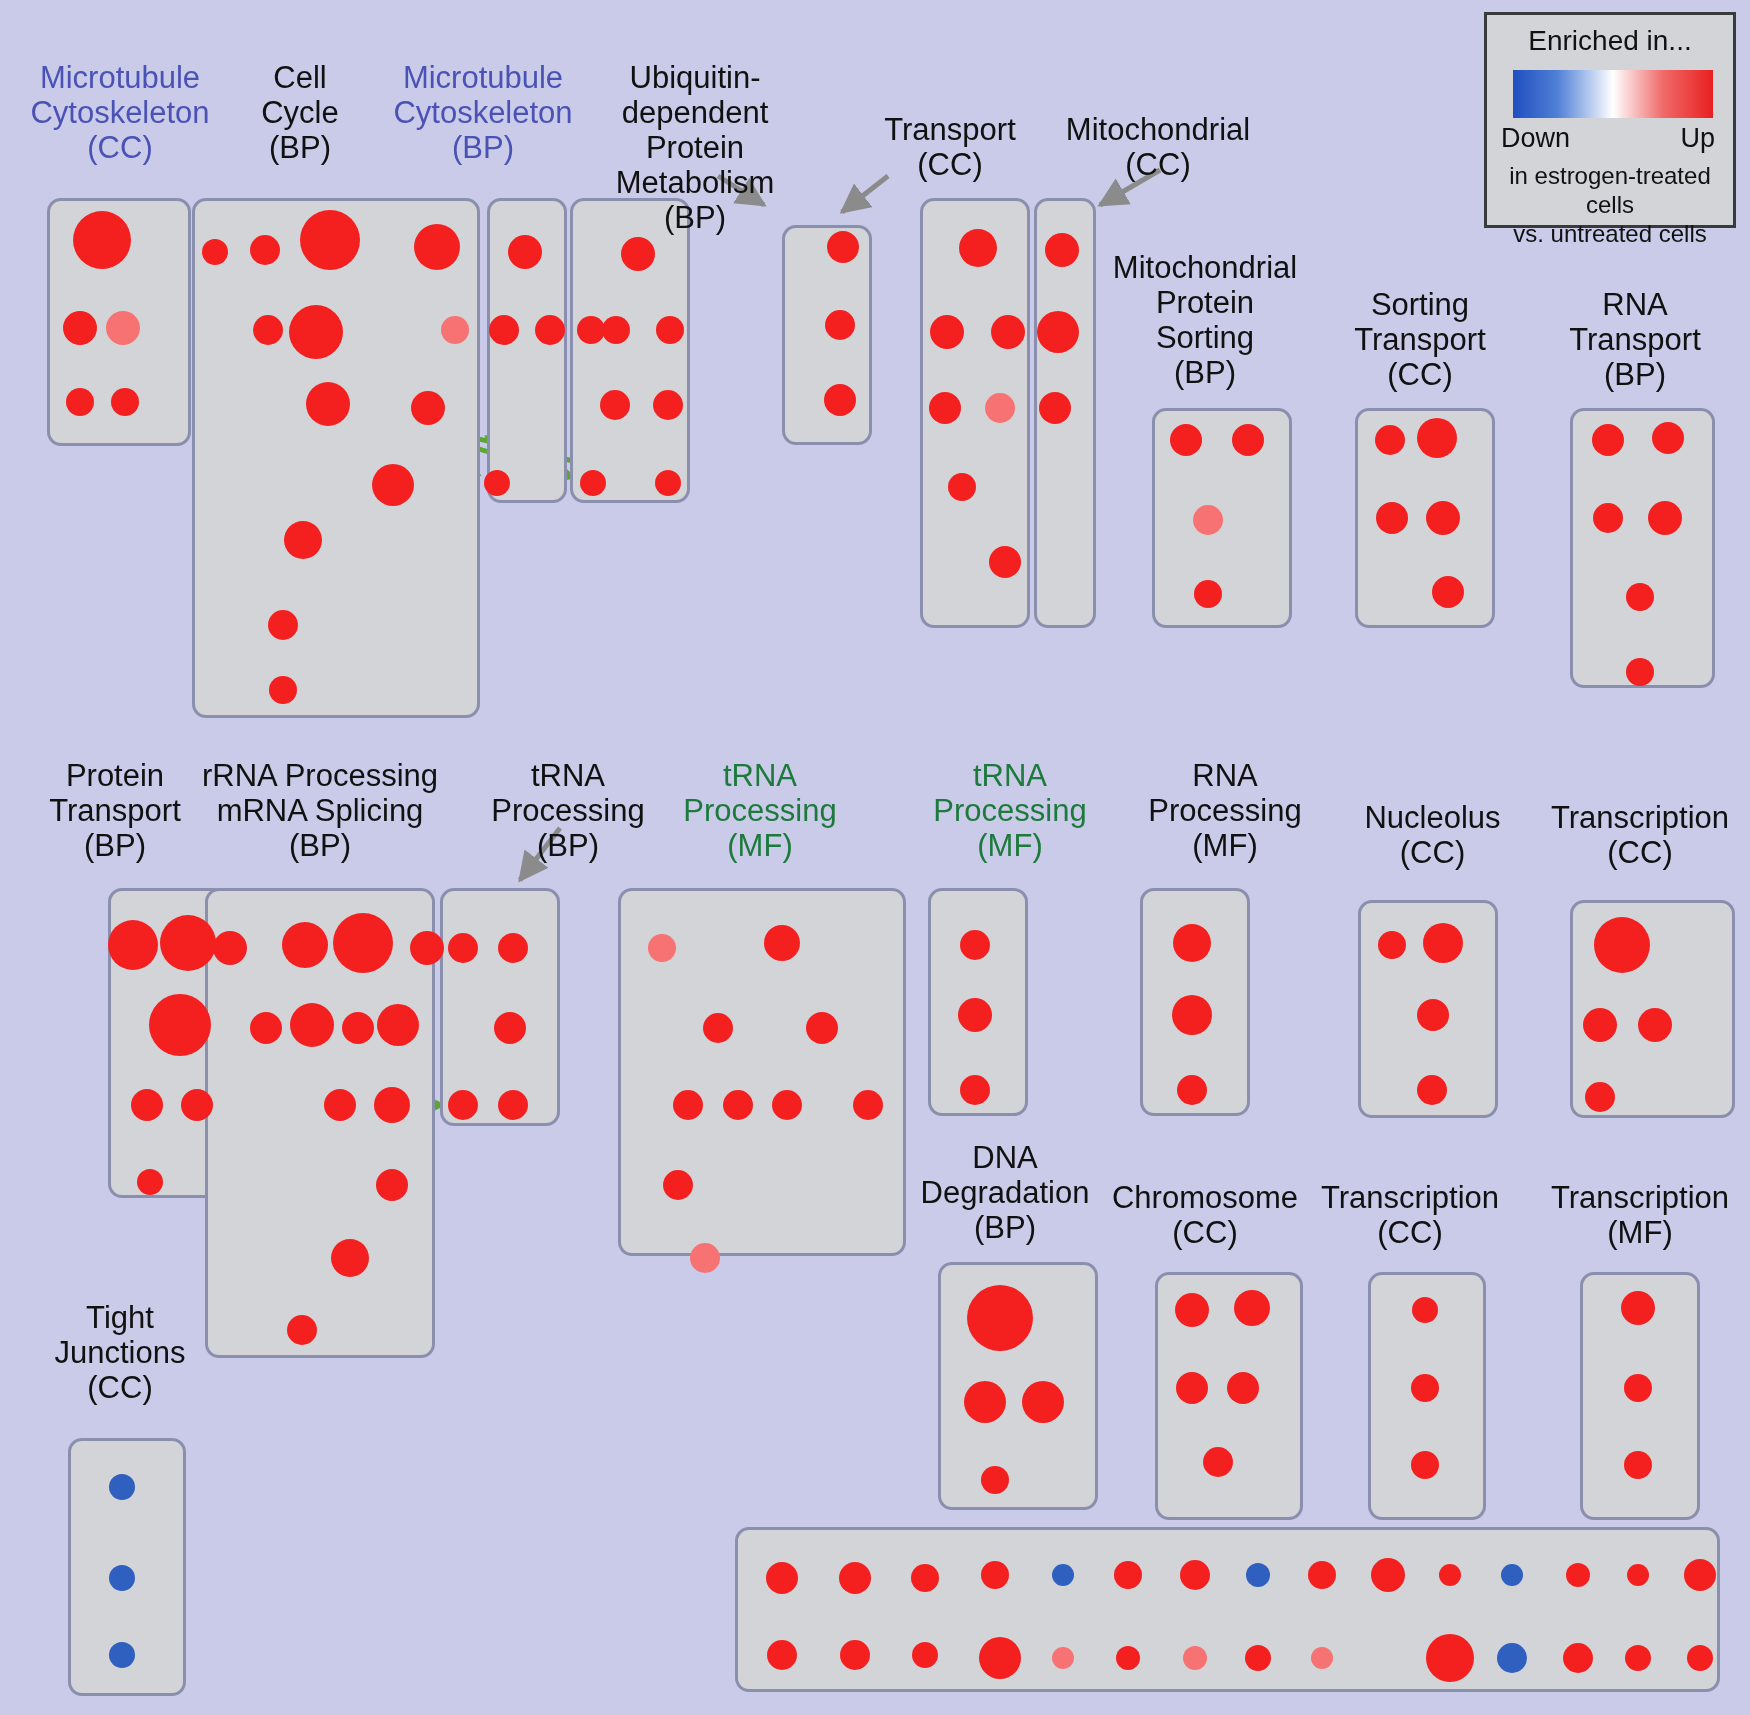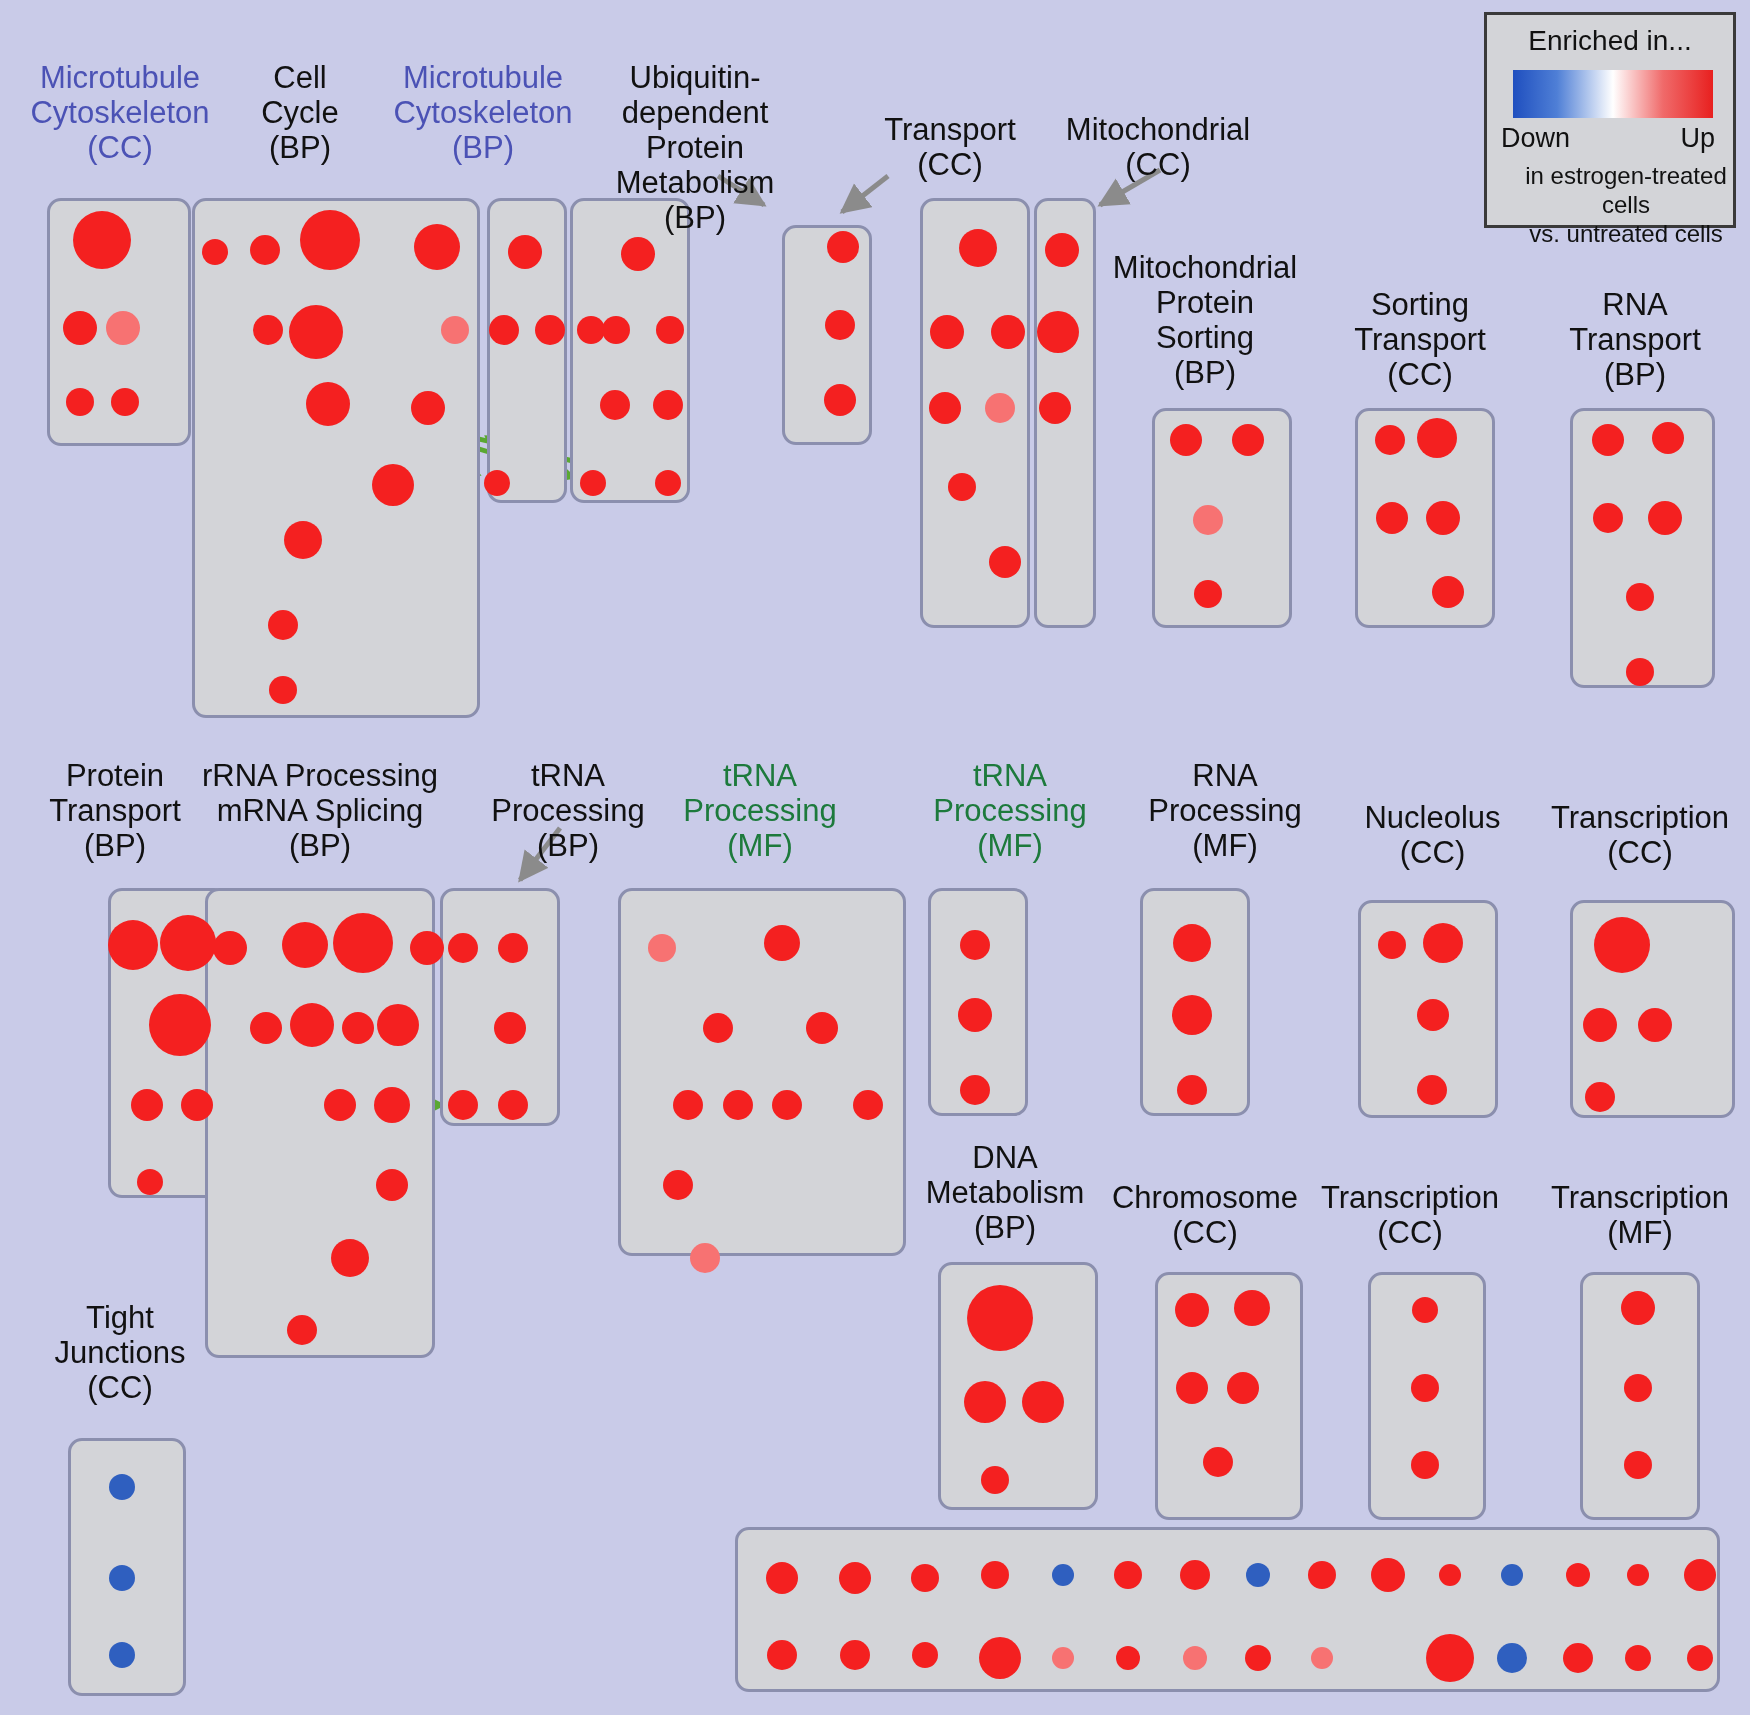--- a/index.html
+++ b/index.html
@@ -47,21 +47,21 @@
     text-align:center;font-size:28px;color:#111;
   }
   #legend .bar{
     position:absolute;left:26px;top:55px;width:200px;height:48px;
     background:linear-gradient(to right,#1f4fbf 0%,#4f7fd6 22%,#ffffff 50%,#f06a6a 75%,#e8201f 100%);
   }
   #legend .down{position:absolute;left:14px;top:108px;font-size:27px;color:#111;}
   #legend .up{position:absolute;right:18px;top:108px;font-size:27px;color:#111;}
   #legend .sub{
     position:absolute;left:0;top:146px;width:100%;
-    text-align:center;font-size:24px;line-height:29px;color:#111;white-space:pre-line;margin-left:16px;
+    text-align:center;font-size:24px;line-height:29px;color:#111;white-space:pre-line;
   }
   #bottomtext{
     position:absolute;left:245px;top:1412px;width:520px;
     font-size:30px;line-height:38px;color:#111;white-space:pre-line;text-align:left;
   }
 </style>
 </head>
 <body>
 
 <div id="canvas">
@@ -426,21 +426,21 @@
 Processing
 (MF)</div>
       <div class="label" style="left: 1130px; top: 758px; width: 190px;">RNA
 Processing
 (MF)</div>
       <div class="label" style="left: 1340px; top: 800px; width: 185px;">Nucleolus
 (CC)</div>
       <div class="label" style="left: 1540px; top: 800px; width: 200px;">Transcription
 (CC)</div>
       <div class="label" style="left: 905px; top: 1140px; width: 200px;">DNA
-Metabolism
+Degradation
 (BP)</div>
       <div class="label" style="left: 1100px; top: 1180px; width: 210px;">Chromosome
 (CC)</div>
       <div class="label" style="left: 1310px; top: 1180px; width: 200px;">Transcription
 (CC)</div>
       <div class="label" style="left: 1540px; top: 1180px; width: 200px;">Transcription
 (MF)</div>
       <div class="label" style="left: 35px; top: 1300px; width: 170px;">Tight
 Junctions
 (CC)</div>

